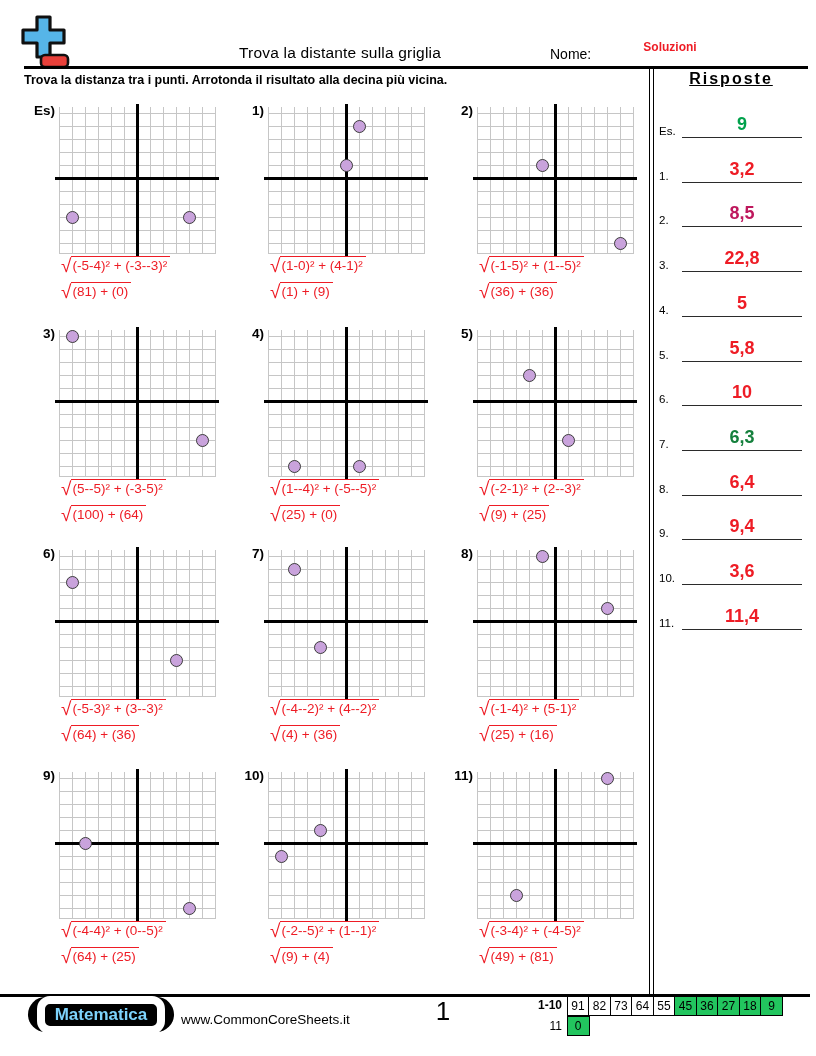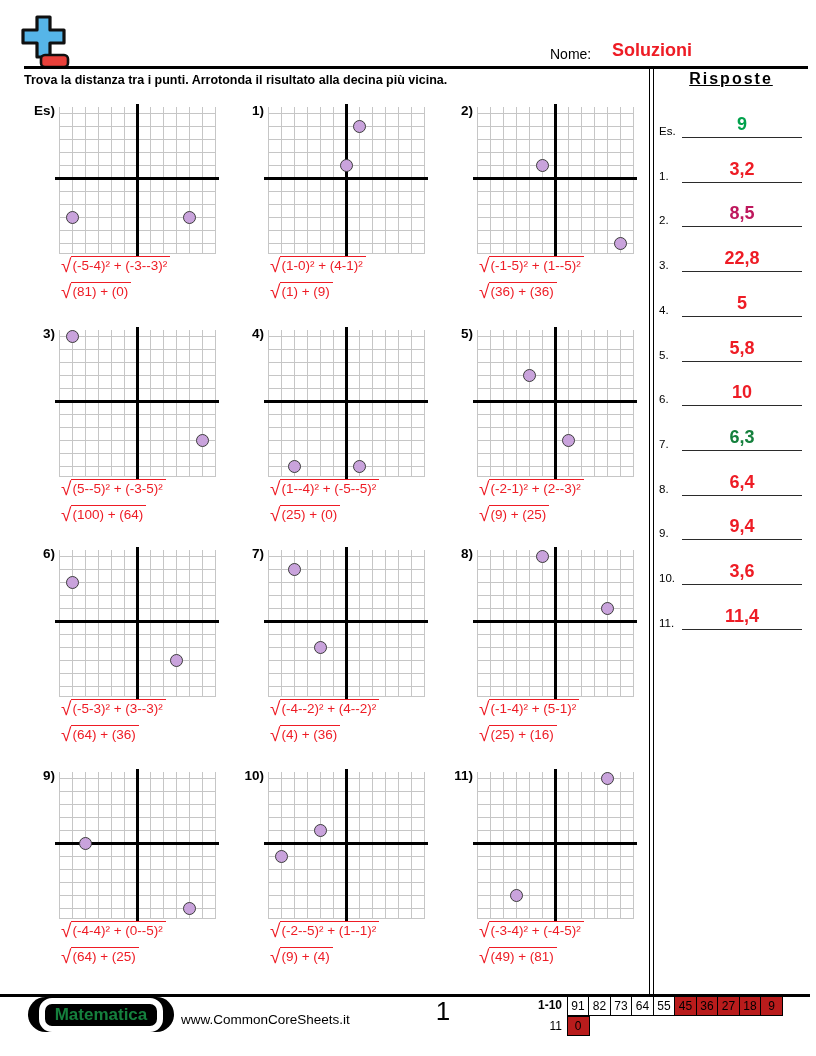--- a/index.html
+++ b/index.html
@@ -4,22 +4,22 @@
 <style>
   html,body{margin:0;padding:0;background:#fff;}
   #page{position:relative;width:816px;height:1056px;background:#fff;overflow:hidden;
         font-family:"Liberation Sans",sans-serif;color:#000;}
   .abs{position:absolute;}
 
   
   #page-title{position:absolute;left:150px;top:44px;width:380px;text-align:center;
               font-size:15.5px;letter-spacing:.2px;}
   #name-label{position:absolute;left:550px;top:46px;font-size:14px;}
-  #name-value{position:absolute;left:612px;top:40px;width:116px;text-align:left;
-              font-weight:bold;font-size:18px;}
+  #name-value{position:absolute;left:612px;top:40px;width:116px;text-align:center;
+              font-weight:bold;font-size:12px;}
   #header-rule{position:absolute;left:24px;top:66px;width:784px;height:2.5px;background:#000;}
   #instructions{position:absolute;left:24px;top:73px;font-weight:bold;font-size:12.5px;}
 
   
   #answers-divider{position:absolute;left:649px;top:68px;height:927px;width:3px;
                    border-left:1.5px solid #000;border-right:1.5px solid #000;}
   #answers-title{position:absolute;left:658px;top:70px;width:146px;text-align:center;
                  font-weight:bold;font-size:16px;text-decoration:underline;letter-spacing:2px;}
   .answer-row{position:absolute;left:656px;width:148px;height:34px;}
   .a-label{position:absolute;left:3px;bottom:1px;font-size:11.5px;}
@@ -43,41 +43,42 @@
   .formula{position:absolute;left:2px;white-space:nowrap;color:#EE1C25;font-size:13.5px;}
   .formula.f1{top:149px;}
   .formula.f2{top:175px;}
   .formula .sqrt{font-size:19px;line-height:14px;vertical-align:-2px;}
   .formula .expr{display:inline-block;border-top:1.6px solid #EE1C25;padding:1px 3px 0 1px;}
 
   
   #footer-rule{position:absolute;left:0px;top:994px;width:810px;height:2.5px;background:#000;}
   #brand-pill{position:absolute;left:28px;top:997px;width:146px;height:35px;background:#000;
               border-radius:18px;display:flex;align-items:center;justify-content:center;}
-  #brand-pill span{border:6px solid #ffffff;border-radius:13px;padding:1px 10px;color:#15803d;
+  #brand-pill span{border:8px solid #ffffff;border-radius:13px;padding:1px 10px;color:#7dd3fc;
                    font-weight:bold;font-size:17px;white-space:nowrap;}
   #site-url{position:absolute;left:181px;top:1012px;font-size:13.5px;}
   #page-number{position:absolute;left:398px;top:996px;width:90px;text-align:center;font-size:26px;}
   .score-label{position:absolute;left:518px;width:44px;text-align:right;font-size:12px;}
   .score-row{position:absolute;left:568px;white-space:nowrap;font-size:0;}
   .score-cell{display:inline-block;width:21px;height:18px;border:1.5px solid #000;
               margin-left:-1.5px;text-align:center;font-size:12px;line-height:18px;
               vertical-align:top;background:#fff;}
-  .score-cell.hl{background:#b91c1c;}
+  .score-cell.hl{background:#22c55e;}
 </style>
 </head>
 <body>
 
 <div id="page">
 
   <svg class="abs" style="left:20px;top:14px;" width="52" height="56" viewBox="0 0 52 56">
     <path d="M17 3 h13 v13 h14 v13 h-14 v14 h-13 v-14 h-14 v-13 h14 z" fill="#56B5E8" stroke="#101010" stroke-width="3.2" stroke-linejoin="round"></path>
     <rect x="21" y="41" width="27" height="12" rx="4" fill="#E8403A" stroke="#101010" stroke-width="2.6"></rect>
   </svg>
 
+  <div id="page-title">Trova la distante sulla griglia</div>
   <div id="name-label">Nome:</div>
   <div id="name-value" style="color: rgb(238, 28, 37);">Soluzioni</div>
   <div id="header-rule"></div>
   <div id="instructions">Trova la distanza tra i punti. Arrotonda il risultato alla decina più vicina.</div>
 
   <div id="answers-divider"></div>
   <div id="answers-title">Risposte</div>
   <div id="answer-rows">
       <div class="answer-row" style="top: 104px;">
     <span class="a-label">Es.</span>

